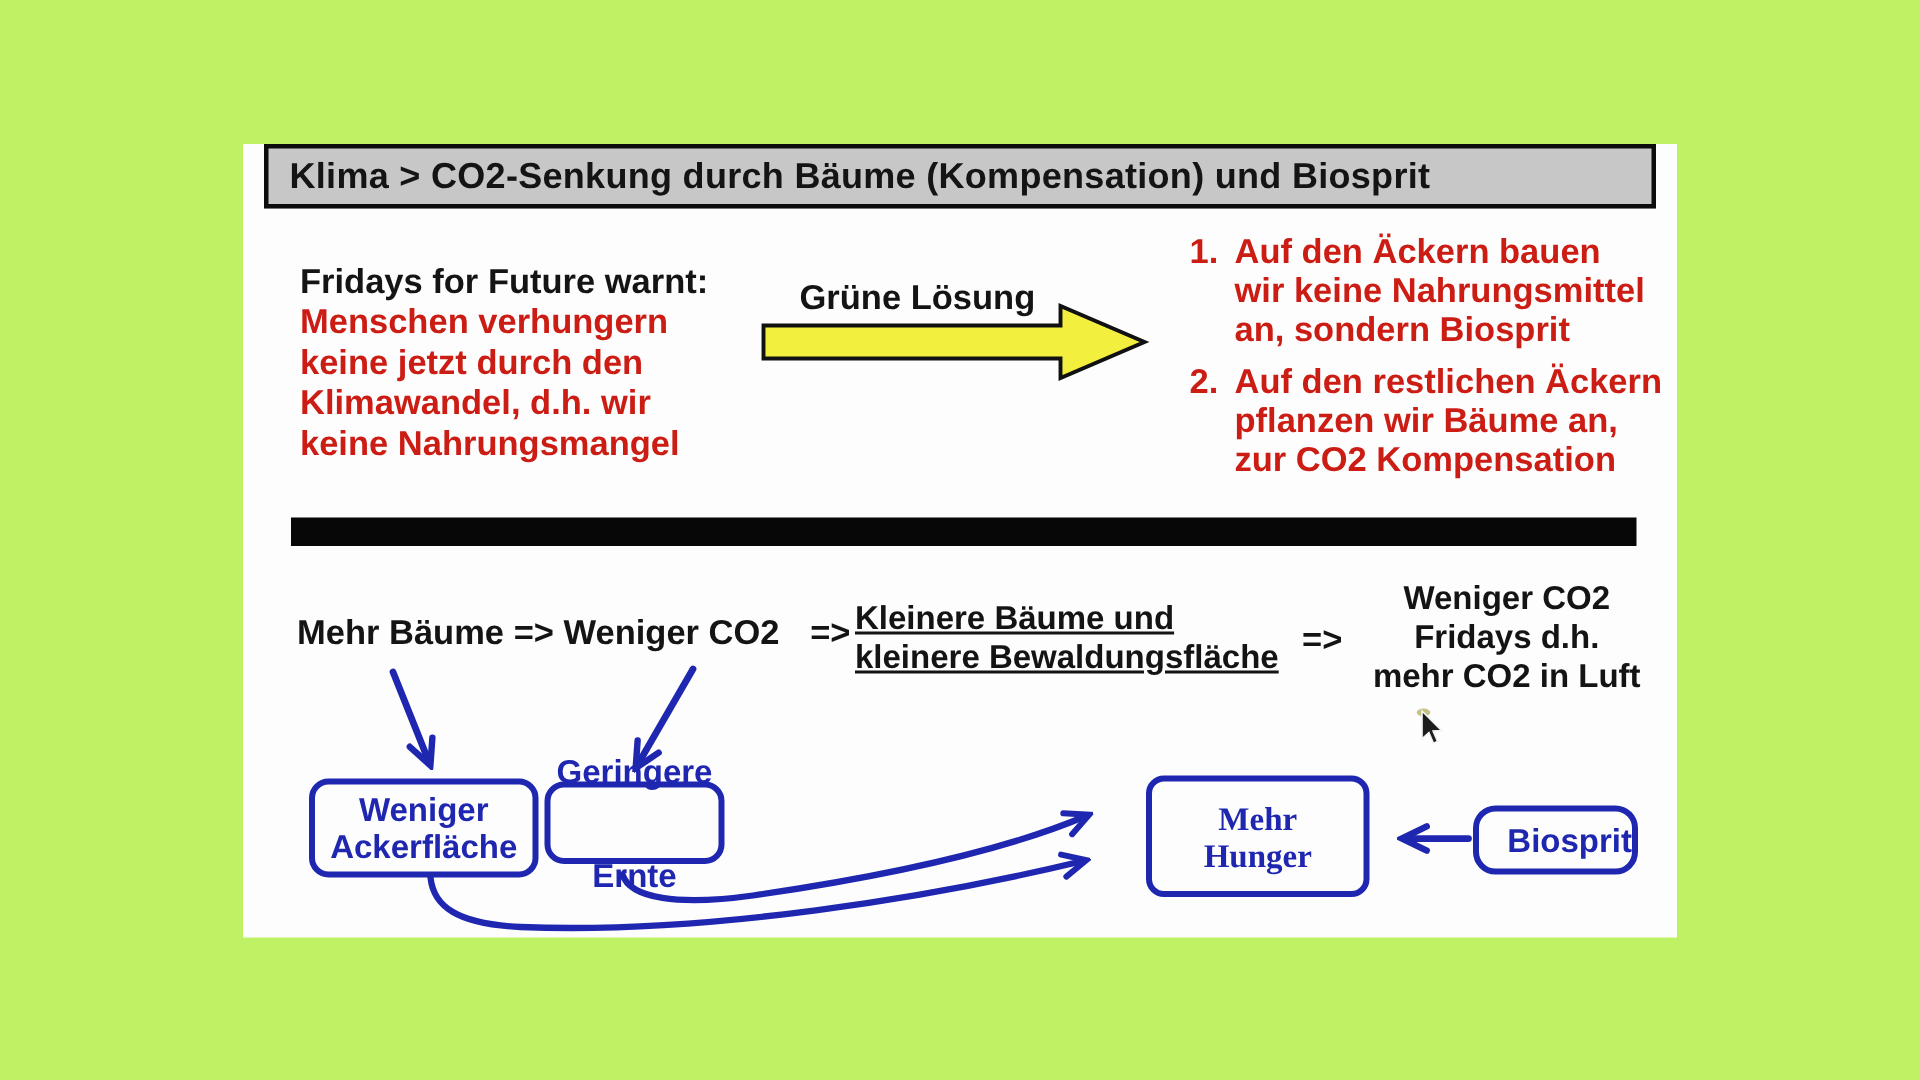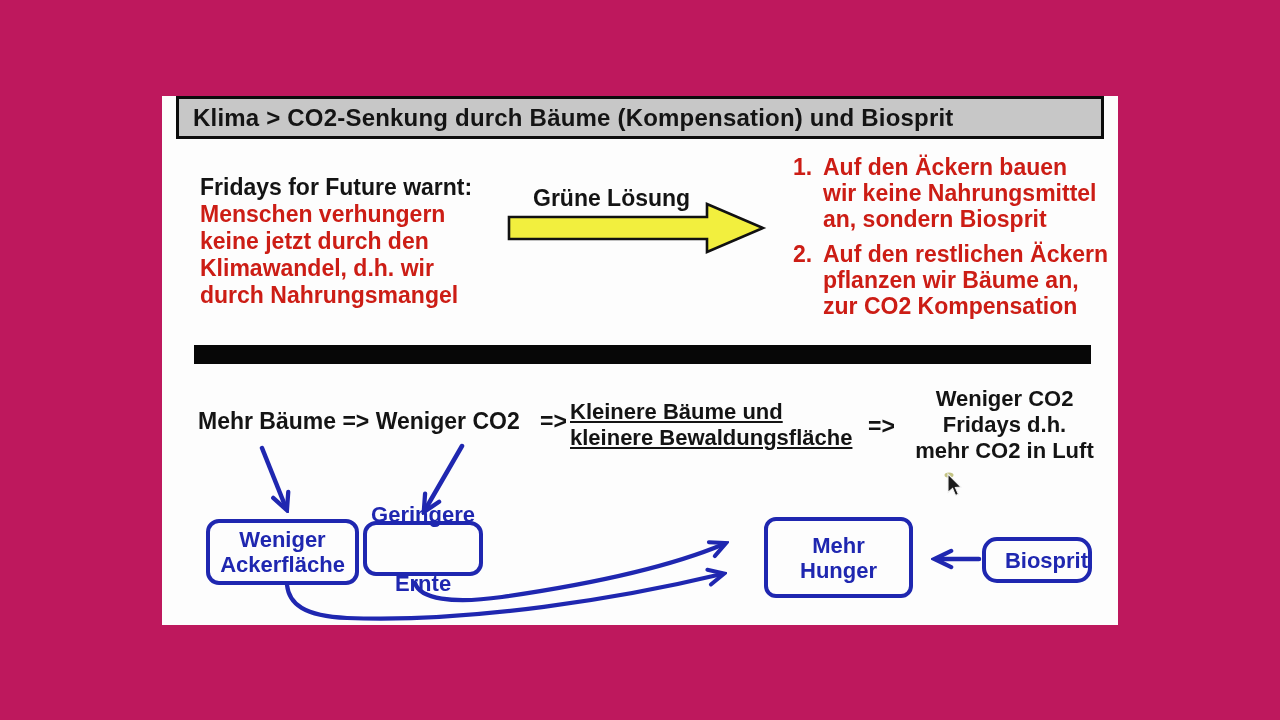--- a/index.html
+++ b/index.html
@@ -1,16 +1,16 @@
 <!DOCTYPE html>
 <html style="--warning-red: #cc1d15; --diagram-blue: #1f27b0; --arrow-yellow: #f2ef3e; --titlebar-gray: #c7c7c7;"><head>
 <meta charset="utf-8">
 <style>
   html,body{margin:0;padding:0;background:#000;}
-  .stage{position:relative;width:1280px;height:720px;background:#be185d;overflow:hidden;
+  .stage{position:relative;width:1280px;height:720px;background:#bef264;overflow:hidden;
          font-family:"Liberation Sans","DejaVu Sans",sans-serif;}
   .slide{position:absolute;left:162px;top:96px;width:956px;height:529px;background:#fdfdfd;}
 
   .titlebar{position:absolute;left:14px;top:0;width:928px;height:43px;box-sizing:border-box;
             background:var(--titlebar-gray,#c7c7c7);border:3px solid #0c0c0c;
             display:flex;align-items:center;padding-left:14px;}
   .titlebar span{font-size:24px;font-weight:bold;color:#141414;letter-spacing:.2px;}
 
   .intro{position:absolute;left:38px;top:62px;line-height:27px;font-size:23px;font-weight:bold;margin-top:16px;}
   .intro .heading{color:#141414;}
@@ -31,42 +31,42 @@
   .flow2{position:absolute;left:408px;top:303px;font-size:22px;font-weight:bold;color:#141414;line-height:26px;text-decoration:underline;}
   .flow3{position:absolute;left:706px;top:317px;font-size:23px;font-weight:bold;color:#141414;}
   .flow4{position:absolute;left:740px;top:290px;width:205px;text-align:center;
          font-size:22px;font-weight:bold;color:#141414;line-height:26px;}
 
   .bluebox{position:absolute;box-sizing:border-box;border:4px solid var(--diagram-blue,#1f27b0);
            background:#fdfdfd;display:flex;flex-direction:column;justify-content:center;align-items:center;
            color:var(--diagram-blue,#1f27b0);font-weight:bold;font-size:22px;line-height:25px;text-align:center;}
   .box-ackerflaeche{left:44px;top:423px;width:153px;height:66px;border-radius:13px;}
   .box-ernte{left:201px;top:425px;width:120px;height:55px;border-radius:13px;gap:44px;}
-  .box-hunger{left:602px;top:421px;width:149px;height:81px;border-radius:12px;}
+  .box-hunger{left:602px;top:421px;width:149px;height:81px;border-radius:12px;font-family:Liberation Serif, serif;}
   .box-biosprit{left:820px;top:441px;width:110px;height:46px;border-radius:15px;align-items:flex-end;}
 
   .arrow-overlay{position:absolute;left:0;top:0;pointer-events:none;}
   .cursor{position:absolute;left:781px;top:375px;}
 </style>
 </head>
 <body>
 
 <div class="stage">
   <div class="slide">
 
     <div class="titlebar">
       <span>Klima &gt; CO2-Senkung durch Bäume (Kompensation) und Biosprit</span>
     </div>
 
     <div class="intro">
       <div class="heading">Fridays for Future warnt:</div>
       <div class="red">Menschen verhungern</div>
       <div class="red">keine jetzt durch den</div>
       <div class="red">Klimawandel, d.h. wir</div>
-      <div class="red">durch Nahrungsmangel</div>
+      <div class="red">keine Nahrungsmangel</div>
     </div>
 
     <div class="green-label">Grüne Lösung</div>
 
     <svg class="yellow-arrow" width="262" height="56" viewBox="0 0 262 56">
       <polygon points="2,16 200,16 200,3 256,27 200,51 200,38 2,38" fill="#f2ef3e" stroke="#111" stroke-width="2.6" stroke-linejoin="miter"></polygon>
     </svg>
 
     <div class="sol-list">
       <div class="sol-item">

